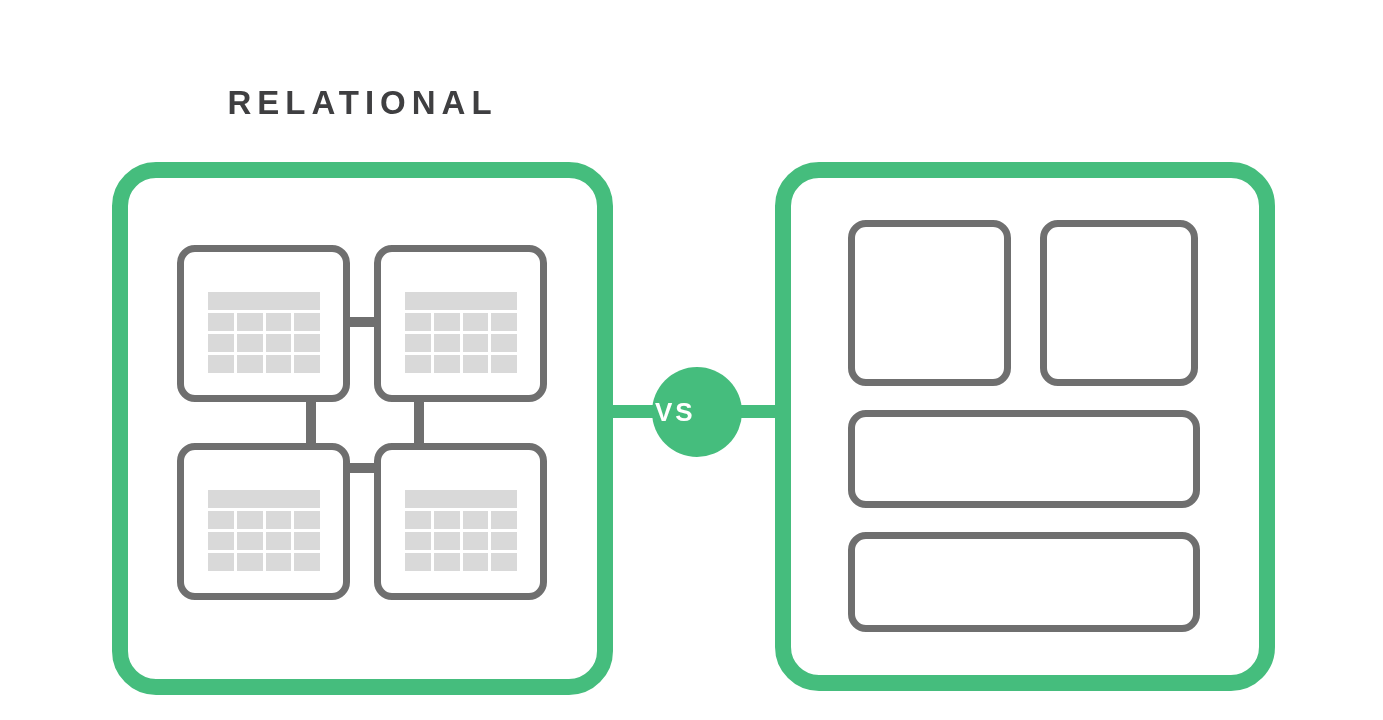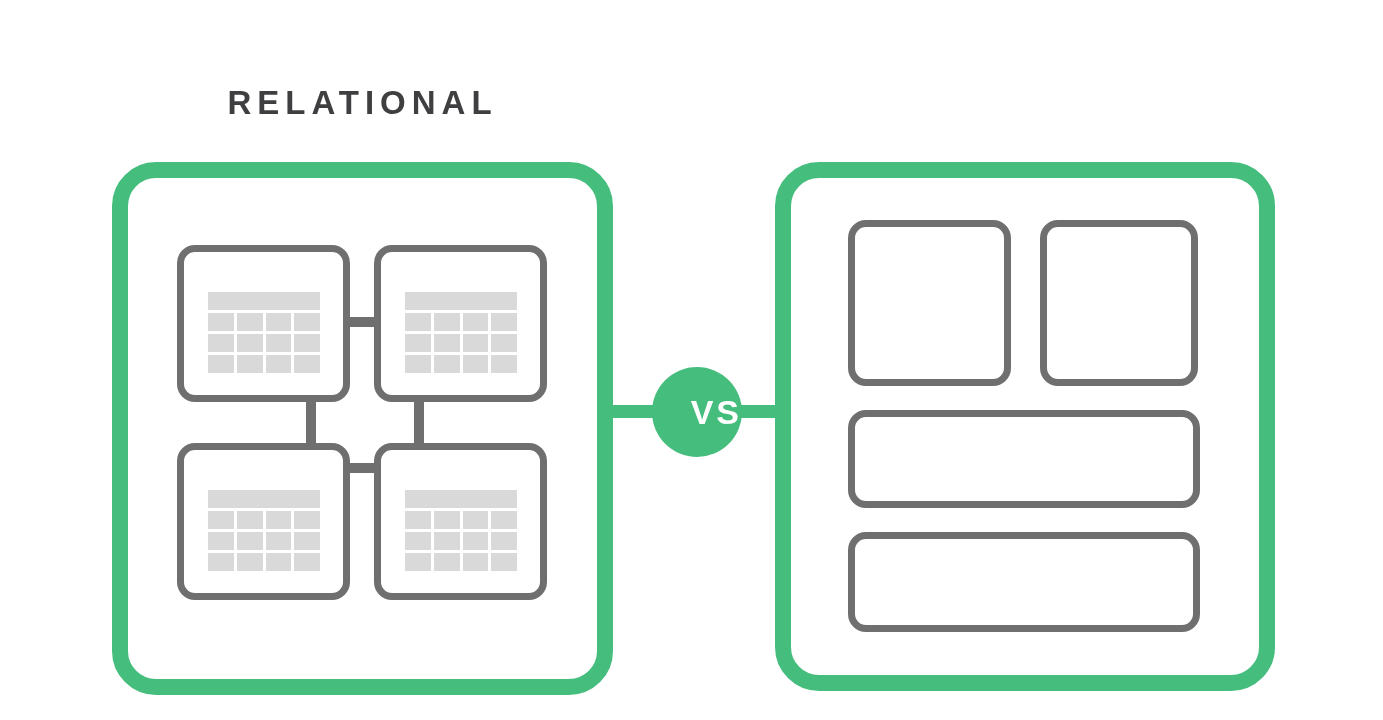--- a/index.html
+++ b/index.html
@@ -49,22 +49,22 @@
   }
   .vs-circle {
     position: absolute;
     left: 652px; top: 367px;
     width: 90px; height: 90px;
     border-radius: 50%;
     background: var(--green);
     color: #ffffff;
     display: flex;
     align-items: center;
-    justify-content: flex-end;
-    font-size: 34px;
+    justify-content: flex-start;
+    font-size: 26px;
     font-weight: bold;
     letter-spacing: 3px;
     padding-left: 3px; 
   }
 
   
   .table-card {
     position: absolute;
     width: 173px; height: 157px;
     background: var(--bg);

